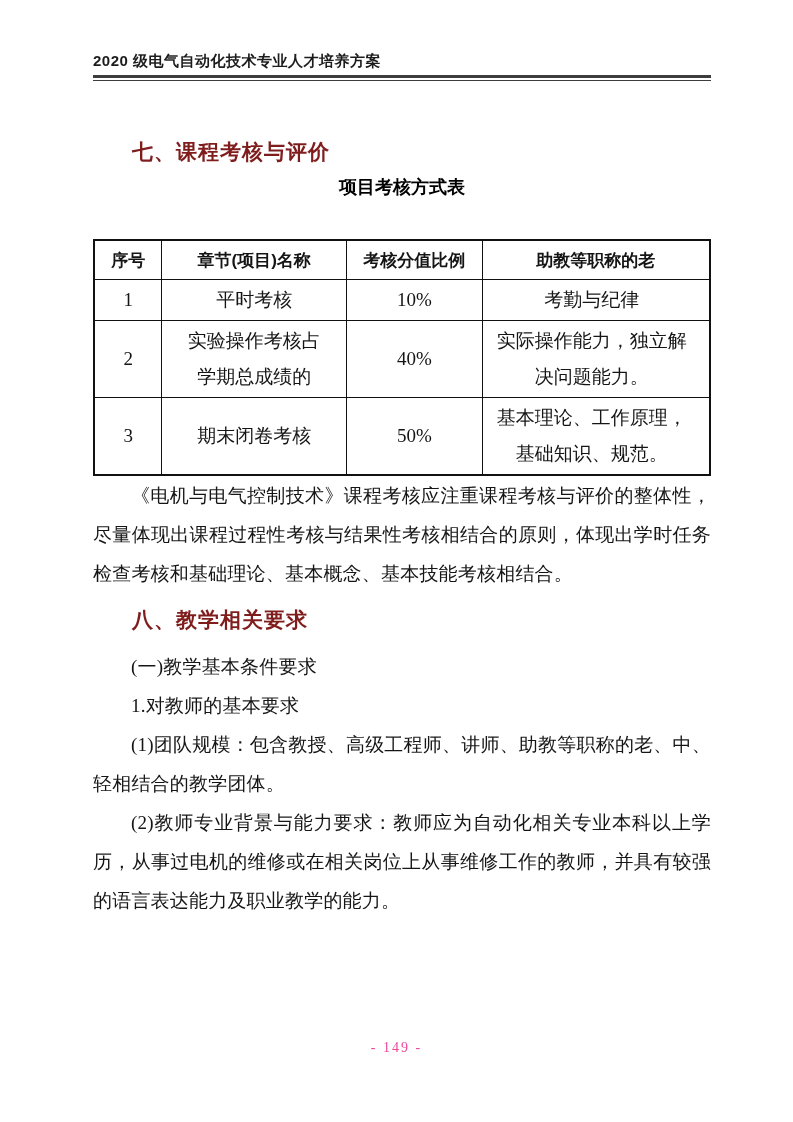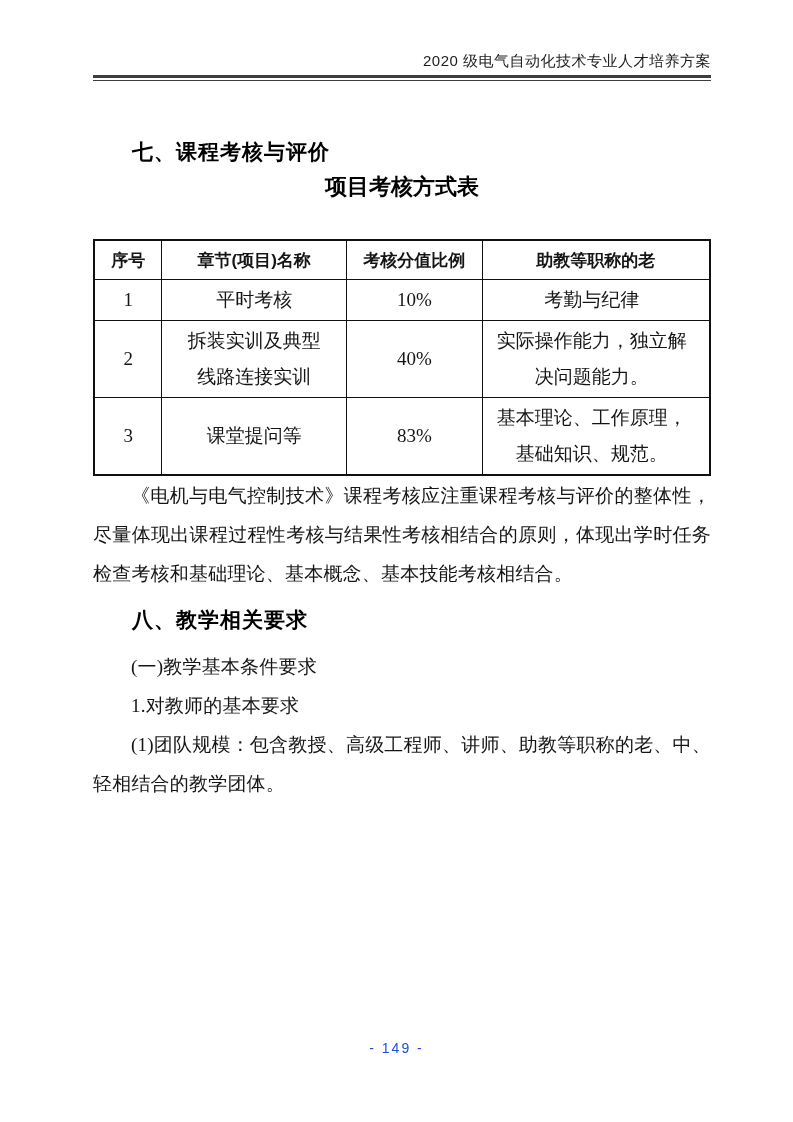--- a/index.html
+++ b/index.html
@@ -10,63 +10,63 @@
     margin: 0 auto;
     background: #ffffff;
     color: #151515;
     font-family: "Liberation Serif", "DejaVu Serif", serif;
     overflow: hidden;
     box-sizing: border-box;
     padding: 52px 82px 0 93px;
   }
   
   .header-title {
-    text-align: right;
+    text-align: left;
     font-family: "Liberation Sans", "DejaVu Sans", sans-serif;
-    font-weight: normal;
+    font-weight: bold;
     font-size: 15px;
     line-height: 17px;
     color: #1c1c1c;
     letter-spacing: 0.5px;
   }
   .header-rule {
     margin-top: 6px;
     height: 2px;
     border-top: 3px solid #3d3d3d;
     border-bottom: 1px solid #3d3d3d;
   }
   
   .sec-heading {
     margin: 56px 0 8px 0;
     padding-left: 39px;
     font-family: "Liberation Sans", "DejaVu Sans", sans-serif;
     font-weight: bold;
     font-size: 21px;
     line-height: 30px;
-    color: #000000;
+    color: #7f1d1d;
     letter-spacing: 1px;
   }
   .sec-heading.second { margin-top: 12px; margin-bottom: 12px; }
   
   .body-para {
     margin: 0;
     font-size: 19px;
     line-height: 39px;
     text-align: justify;
     text-indent: 2em;
     letter-spacing: 0.2px;
   }
   .body-para.first { margin-top: 8px; }
   
   .table-caption {
     margin: 4px 0 6px 0;
     text-align: center;
     font-family: "Liberation Sans", "DejaVu Sans", sans-serif;
     font-weight: bold;
-    font-size: 22px;
+    font-size: 18px;
     line-height: 24px;
     color: #000000;
   }
   table.assess {
     width: 100%;
     border-collapse: collapse;
     border: 2px solid #111111;
     table-layout: fixed;
     margin-top: 40px;
   }
@@ -94,23 +94,23 @@
   col.w-name  { width: 30%; }
   col.w-ratio { width: 22%; }
   col.w-items { width: 37%; }
   
   .footer {
     position: absolute;
     left: 0;
     bottom: 66px;
     width: 100%;
     text-align: center;
-    font-family: Liberation Sans, sans-serif;
+    font-family: Liberation Serif, serif;
     font-size: 14px;
-    color: #1d4ed8;
+    color: #ec4899;
     letter-spacing: 2px;
   }
 </style>
 </head>
 <body>
 
 <div class="page">
 
   <div class="header">
     <div class="header-title">2020 级电气自动化技术专业人才培养方案</div>
@@ -139,36 +139,37 @@
     </thead>
     <tbody>
       <tr>
         <td class="c-no">1</td>
         <td class="c-name">平时考核</td>
         <td class="c-ratio">10%</td>
         <td class="c-items">考勤与纪律</td>
       </tr>
       <tr>
         <td class="c-no">2</td>
-        <td class="c-name">拆装实训及典型线路连接实训</td>
+        <td class="c-name">实验操作考核占学期总成绩的</td>
         <td class="c-ratio">40%</td>
         <td class="c-items">实际操作能力，独立解决问题能力。</td>
       </tr>
       <tr>
         <td class="c-no">3</td>
-        <td class="c-name">课堂提问等</td>
-        <td class="c-ratio">83%</td>
+        <td class="c-name">期末闭卷考核</td>
+        <td class="c-ratio">50%</td>
         <td class="c-items">基本理论、工作原理，基础知识、规范。</td>
       </tr>
     </tbody>
   </table>
 
   <p class="body-para">《电机与电气控制技术》课程考核应注重课程考核与评价的整体性，尽量体现出课程过程性考核与结果性考核相结合的原则，体现出学时任务检查考核和基础理论、基本概念、基本技能考核相结合。</p>
 
   <h1 class="sec-heading second">八、教学相关要求</h1>
 
   <p class="body-para">(一)教学基本条件要求</p>
   <p class="body-para">1.对教师的基本要求</p>
   <p class="body-para">(1)团队规模：包含教授、高级工程师、讲师、助教等职称的老、中、轻相结合的教学团体。</p>
+  <p class="body-para">(2)教师专业背景与能力要求：教师应为自动化相关专业本科以上学历，从事过电机的维修或在相关岗位上从事维修工作的教师，并具有较强的语言表达能力及职业教学的能力。</p>
 
   <div class="footer">- 149 -</div>
 
 </div>
 
 </body></html>

